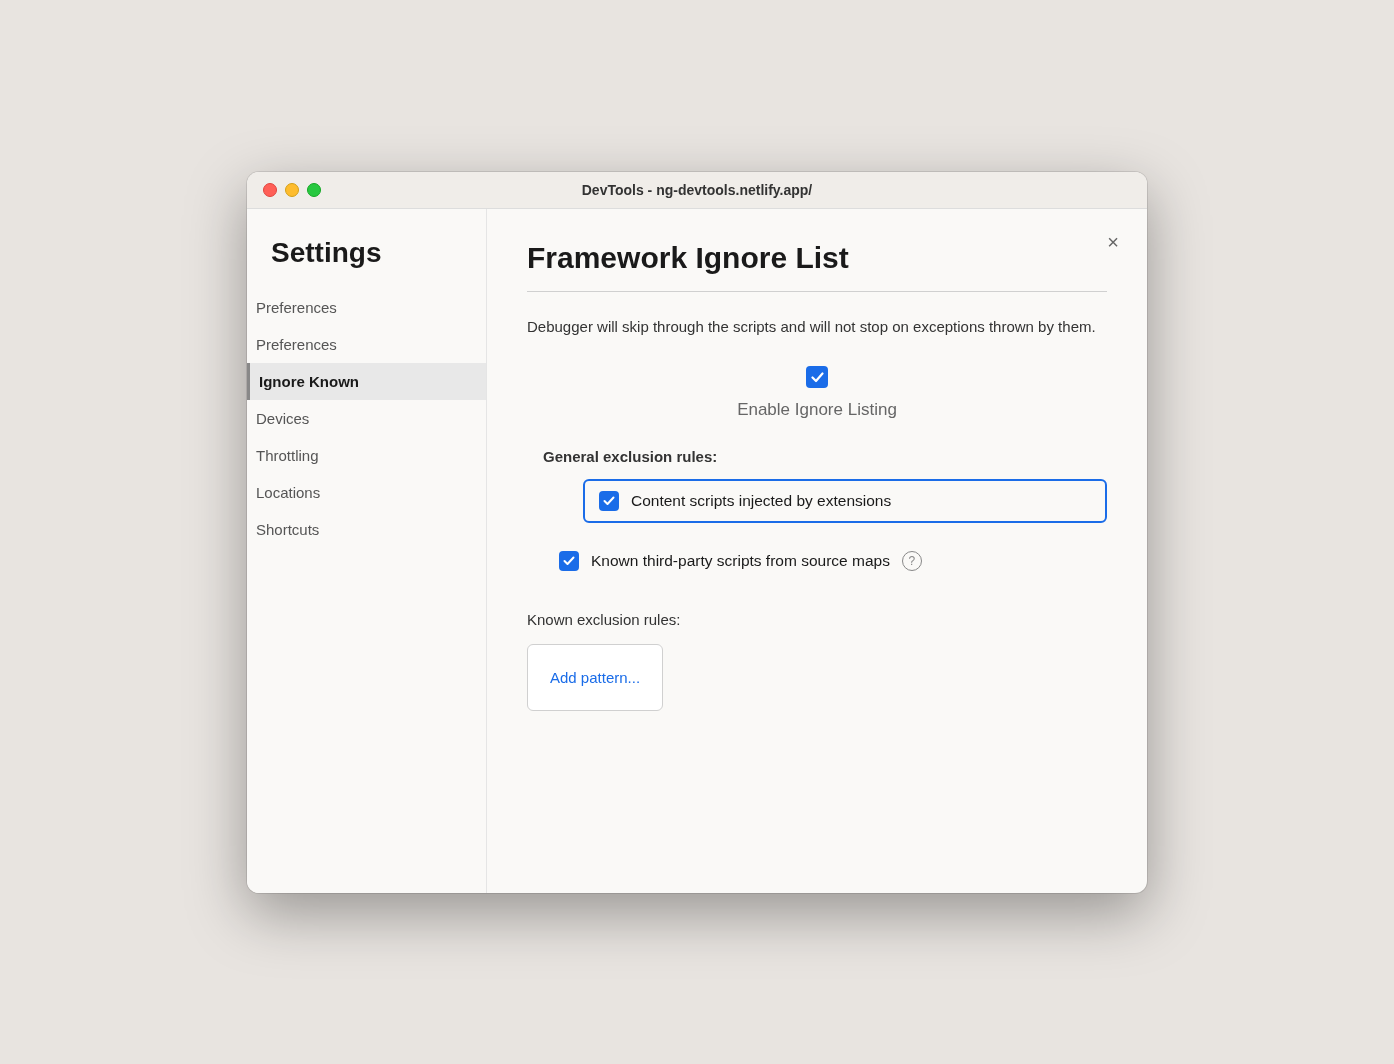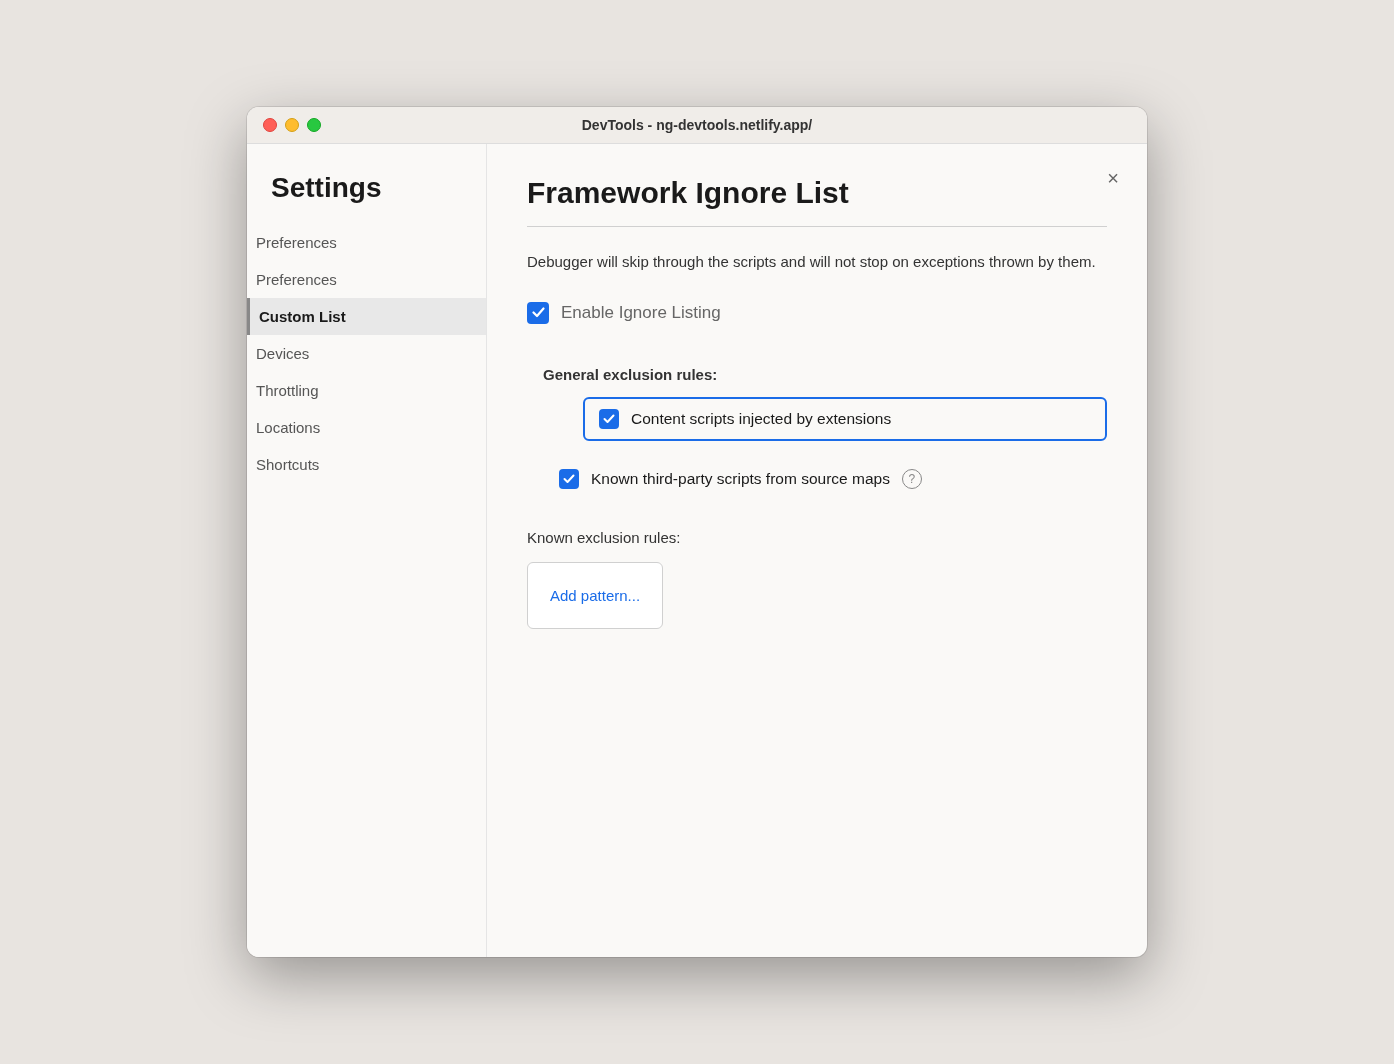--- a/index.html
+++ b/index.html
@@ -50,21 +50,21 @@
     .traffic-light.maximize { background: #28c840; border: 1px solid #14a824; }
 
     .titlebar-title {
       font-size: 14px;
       font-weight: 600;
       color: #333;
     }
 
     .window-body {
       display: flex;
-      height: 813px;
+      height: 684px;
     }
 
     
     .sidebar {
       width: 240px;
       background: #faf9f7;
       padding: 20px 0;
       border-right: 1px solid #e5e5e5;
       flex-shrink: 0;
     }
@@ -136,21 +136,22 @@
       line-height: 1.5;
       margin-bottom: 28px;
       max-width: 680px;
     }
 
     
     .checkbox-row {
       display: flex;
       align-items: center;
       gap: 12px;
-      margin-bottom: 42px;
+      margin-bottom: 28px;
+      flex-direction: column;
     }
 
     .checkbox-row label {
       font-size: 17px;
       color: #666;
       cursor: pointer;
     }
 
     .custom-checkbox {
       width: 20px;
@@ -251,21 +252,21 @@
     <span class="titlebar-title">DevTools - ng-devtools.netlify.app/</span>
   </div>
 
   <div class="window-body">
 
     <nav class="sidebar">
       <div class="sidebar-heading">Settings</div>
 
       <a class="sidebar-item">Preferences</a>
       <a class="sidebar-item">Preferences</a>
-      <a class="sidebar-item active">Custom List</a>
+      <a class="sidebar-item active">Ignore Known</a>
       <a class="sidebar-item">Devices</a>
       <a class="sidebar-item">Throttling</a>
       <a class="sidebar-item">Locations</a>
       <a class="sidebar-item">Shortcuts</a>
     </nav>
 
     <div class="main-content">
       <button class="close-button">×</button>
 
       <h1 class="page-title">Framework Ignore List</h1>

